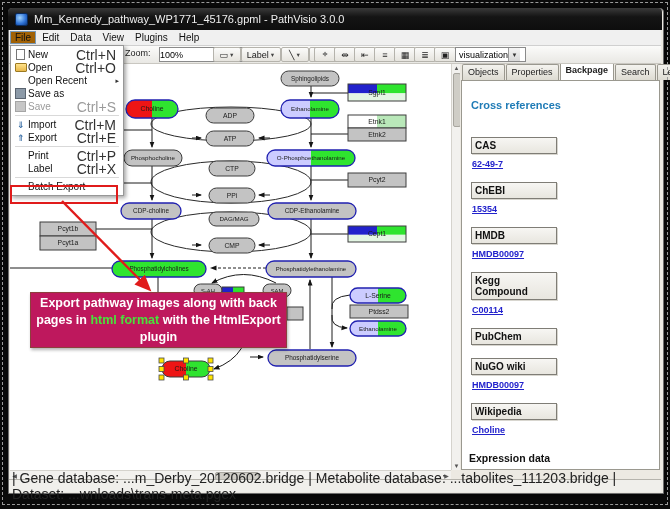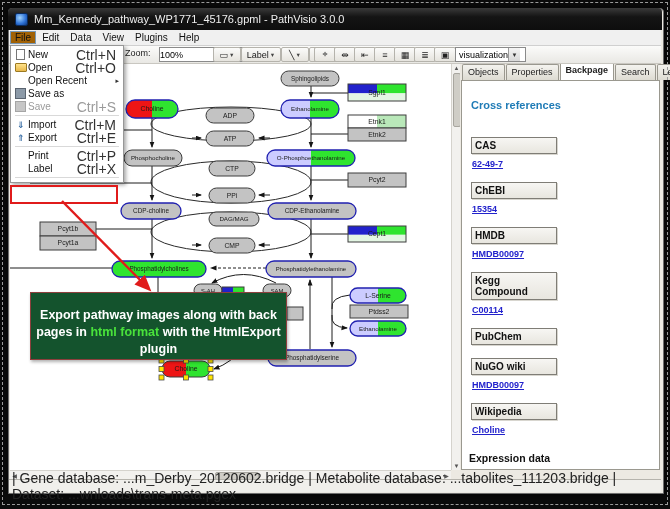--- a/index.html
+++ b/index.html
@@ -68,22 +68,22 @@
   .menu-item.disabled .mi-short{color:#9b9b9b;}
   .mi-sub{position:absolute;right:2px;font-size:7px;color:#333;}
   .ic-new{width:7px;height:9px;background:#fff;border:1px solid #777;}
   .ic-open{width:10px;height:7px;background:linear-gradient(#ffe28a,#e8b84b);border:1px solid #9c7a22;border-radius:1px;}
   .ic-save{width:9px;height:9px;background:#8c9aa8;border:1px solid #5a6470;}
   .menu-item.disabled .ic-save{background:#c6c6c6;border-color:#a5a5a5;}
   .ic-arrow{color:#3a6ea5;font-size:9px;font-weight:bold;}
   #batch-export-highlight{left:10px;top:185px;width:104px;height:15px;border:2px solid #e01b1b;z-index:45;pointer-events:none;}
   
   #red-arrow-svg{left:0;top:0;width:670px;height:509px;z-index:50;pointer-events:none;}
-  #callout{left:30px;top:292px;width:255px;height:52px;background:#14532d;border:1px solid #8d3f3d;
-           z-index:60;color:#fff;font-size:12.5px;font-weight:bold;text-align:center;line-height:17px;padding-top:14px;
+  #callout{left:30px;top:292px;width:255px;height:52px;background:#be185d;border:1px solid #8d3f3d;
+           z-index:60;color:#fff;font-size:12.5px;font-weight:bold;text-align:center;line-height:17px;padding-top:2px;
            box-shadow:1px 2px 3px rgba(0,0,0,.3);}
   #callout .hl{color:#49e23b;}
   
   #pathway-svg text{font-family:"Liberation Sans","DejaVu Sans",sans-serif;}
 </style>
 </head>
 <body>
 
 <div id="marquee" class="abs"></div>
 
@@ -585,20 +585,25 @@
         <span class="mi-icon"></span>
         <span class="mi-label">Print</span>
         <span class="mi-short">Ctrl+P</span>
       </div>
       <div class="menu-item">
         <span class="mi-icon"></span>
         <span class="mi-label">Label</span>
         <span class="mi-short">Ctrl+X</span>
       </div>
       <div class="menu-sep"></div>
+      <div class="menu-item">
+        <span class="mi-icon"></span>
+        <span class="mi-label">Batch Export</span>
+        <span class="mi-short"></span>
+      </div>
     </div>
 </div>
 <div id="batch-export-highlight" class="abs"></div>
 
 <svg id="red-arrow-svg" class="abs" width="670" height="509">
   <line x1="62" y1="201" x2="148" y2="288" stroke="#e01b1b" stroke-width="2.4" marker-end="url(#redarr)"></line>
 </svg>
 
 <div id="callout" class="abs">
   <span>Export pathway images along with back pages in </span><span class="hl">html format</span><span> with the HtmlExport plugin</span>

